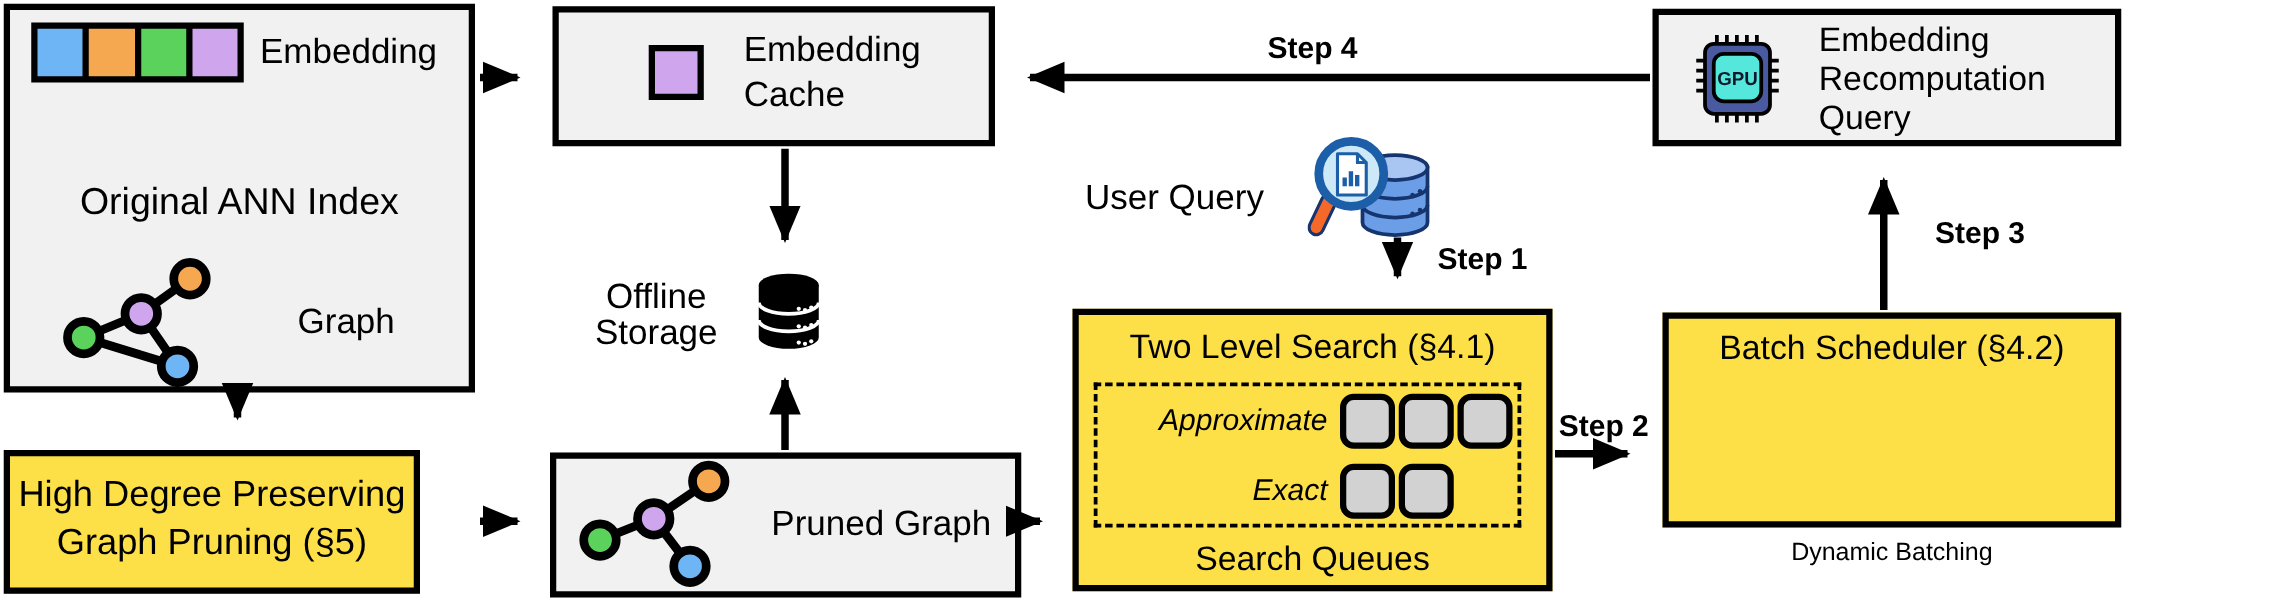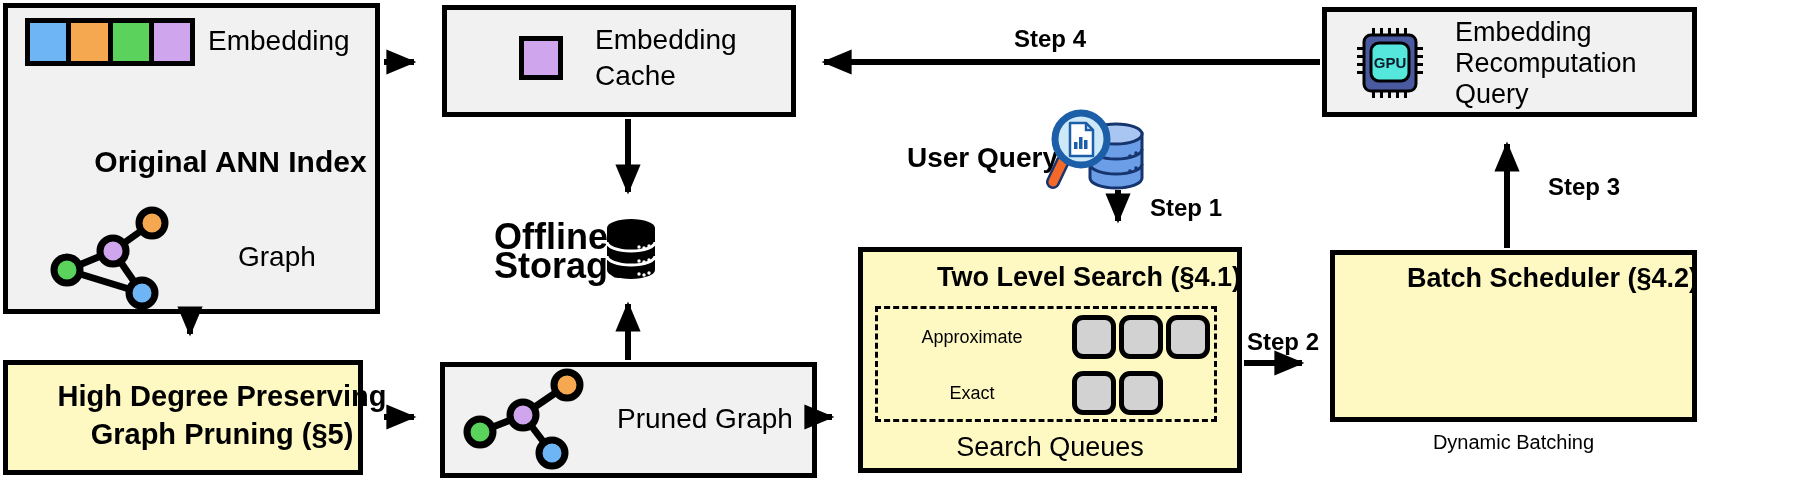--- a/index.html
+++ b/index.html
@@ -2,28 +2,28 @@
 <html><head>
 <meta charset="utf-8">
 <style>
   html,body{margin:0;padding:0;background:#fff;}
   #canvas{
     position:relative;width:1817px;height:481px;background:#ffffff;
     font-family:"Liberation Sans", sans-serif;color:#000;overflow:hidden;
   }
   .box{position:absolute;border:5px solid #000;box-sizing:border-box;}
   .light{background:#f1f1f1;}
-  .dark{background:#fef9c3;}
+  .dark{background:#fde047;}
   .abs{position:absolute;}
-  .bold{font-weight:bold;padding-left:39px;}
+  .bold{font-weight:normal;}
   .ctr{text-align:center;width:100%;}
   .steplab{position:absolute;font-weight:bold;font-size:24px;}
   .dashedbox{position:absolute;border:3px dashed #000;box-sizing:border-box;}
   .qrow{position:absolute;display:flex;align-items:center;}
-  .qrow .lab{flex:1;text-align:center;font-size:18px;margin-right:10px;white-space:nowrap;}
+  .qrow .lab{flex:1;text-align:right;font-size:24px;margin-right:10px;white-space:nowrap;font-style:italic;}
   .qsquares{display:flex;gap:3px;width:138px;}
   .qsq{width:34px;height:34px;border:5px solid #000;border-radius:11px;background:#d2d2d2;}
   .csq{width:34px;height:34px;border:5px solid #000;box-sizing:content-box;}
   .c-blue{background:#6eb5f5;} .c-orange{background:#f6a851;}
   .c-green{background:#5bd25b;} .c-purple{background:#cfa5ee;}
   .embstrip{position:absolute;left:17px;top:10px;display:flex;gap:5px;background:#000;padding:5px;width:160px;height:38px;}
   .embstrip div{flex:1;}
   svg{display:block;}
   .arrowlayer{position:absolute;left:0;top:0;z-index:5;pointer-events:none;}
 </style>
@@ -51,36 +51,36 @@
       <g stroke="#000" stroke-width="7">
         <circle cx="109" cy="27" r="13" fill="#f6a851"></circle>
         <circle cx="70" cy="55" r="13" fill="#cfa5ee"></circle>
         <circle cx="24" cy="74" r="13" fill="#5bd25b"></circle>
         <circle cx="99" cy="97" r="13" fill="#6eb5f5"></circle>
       </g>
     </svg>
     <div class="abs" style="left:230px;top:233px;font-size:28px;">Graph</div>
   </div>
 
-  <div class="box dark" style="left:3px;top:360px;width:360px;height:115px;">
+  <div class="box dark" style="left:3px;top:360px;width:333px;height:115px;">
     <div class="abs ctr bold" style="top:12px;font-size:29px;line-height:38px;">
       <div>High Degree Preserving</div>
       <div>Graph Pruning (§5)</div>
     </div>
   </div>
 
   <div class="box light" style="left:442px;top:5px;width:354px;height:112px;">
     <div class="csq c-purple abs" style="left:72px;top:26px;"></div>
     <div class="abs" style="left:148px;top:12px;font-size:28px;line-height:36px;">
       <div>Embedding</div>
       <div>Cache</div>
     </div>
   </div>
 
-  <div class="abs bold" style="left:455px;top:222px;width:140px;font-size:36px;line-height:29px;z-index:2;">
+  <div class="abs bold" style="left:455px;top:222px;width:140px;text-align:center;font-size:28px;line-height:29px;z-index:2;">
     <div>Offline</div>
     <div>Storage</div>
   </div>
   <svg class="abs" style="left:604px;top:218px;z-index:2;" width="54" height="62" viewBox="0 0 54 62">
     <path d="M3,10 v42 a24,9 0 0 0 48,0 v-42 z" fill="#000"></path>
     <ellipse cx="27" cy="10" rx="24" ry="9" fill="#000"></ellipse>
     <path d="M3,24 a24,9 0 0 0 48,0" fill="none" stroke="#fff" stroke-width="3"></path>
     <path d="M3,38 a24,9 0 0 0 48,0" fill="none" stroke="#fff" stroke-width="3"></path>
     <g fill="#fff">
       <circle cx="35" cy="29" r="1.7"></circle>

